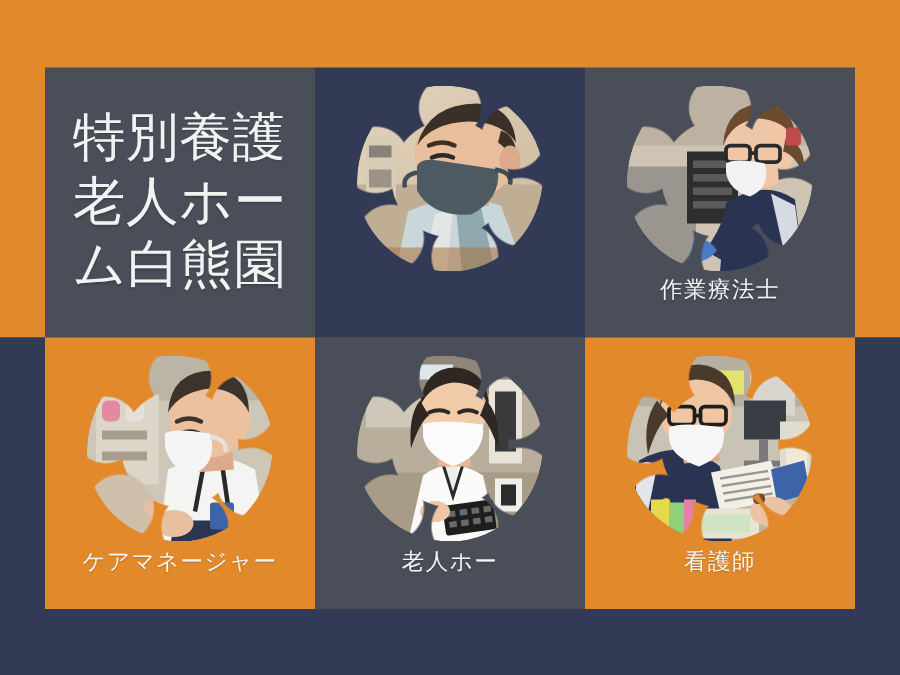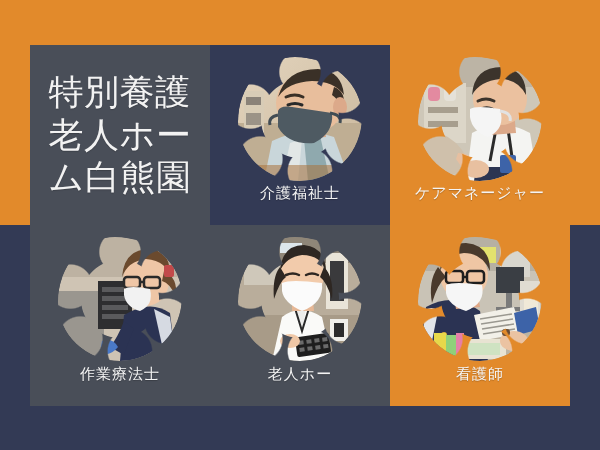--- a/index.html
+++ b/index.html
@@ -153,21 +153,57 @@
             <path d="M48 40 Q57 36 65 40" stroke="#3A3027" stroke-width="3" fill="none" stroke-linecap="round"></path>
             <path d="M50 48 Q57 45 64 48" stroke="#2A2A2A" stroke-width="3" fill="none" stroke-linecap="round"></path>
 
             <path d="M40 54 Q42 48 54 50 L94 56 Q96 76 76 86 Q50 88 40 70 Z" fill="#4E5A62"></path>
             <path d="M92 56 Q104 58 102 66" stroke="#414C54" stroke-width="3" fill="none"></path>
             <path d="M40 58 Q30 60 32 68" stroke="#414C54" stroke-width="3" fill="none"></path>
             <rect x="0" y="108" width="124" height="16" fill="#A9723C" opacity="0.55"></rect>
           </svg>
         </div>
       </div>
-      <div class="caption">介護福祉士</div>
+    </div>
+
+    <div class="cell gray">
+      <div class="photo-wrap">
+        <div class="blob">
+          <svg viewBox="0 0 124 124" xmlns="http://www.w3.org/2000/svg" aria-hidden="true">
+            <rect width="124" height="124" fill="#CFC4B4"></rect>
+            <rect x="0" y="0" width="124" height="40" fill="#BDB2A2"></rect>
+            <rect x="0" y="54" width="46" height="70" fill="#9A968F"></rect>
+
+            <rect x="40" y="44" width="34" height="48" fill="#2E2E30"></rect>
+            <rect x="44" y="50" width="26" height="5" fill="#5A5A5C"></rect>
+            <rect x="44" y="59" width="26" height="5" fill="#5A5A5C"></rect>
+            <rect x="44" y="68" width="26" height="5" fill="#5A5A5C"></rect>
+            <rect x="44" y="77" width="26" height="5" fill="#5A5A5C"></rect>
+
+            <path d="M62 124 L66 78 Q92 62 112 76 L118 124 Z" fill="#2B3353"></path>
+            <path d="M96 72 L112 80 L116 110 L104 108 Z" fill="#D6DAE2"></path>
+            <path d="M66 84 Q60 100 52 110 L66 118 Q72 100 76 92 Z" fill="#2B3353"></path>
+
+            <path d="M44 104 Q54 100 60 110 Q52 120 42 116 Z" fill="#4A79C8"></path>
+
+            <ellipse cx="88" cy="44" rx="23" ry="25" fill="#EFC6A6"></ellipse>
+
+            <path d="M64 40 Q66 12 92 12 Q114 14 112 42 Q110 24 88 22 Q70 24 64 40 Z" fill="#6B4A2E"></path>
+            <path d="M106 34 Q120 40 118 60 Q112 46 104 44 Z" fill="#6B4A2E"></path>
+
+            <rect x="66" y="40" width="16" height="11" rx="3" fill="none" stroke="#2A2A2A" stroke-width="2.5"></rect>
+            <rect x="86" y="40" width="16" height="11" rx="3" fill="none" stroke="#2A2A2A" stroke-width="2.5"></rect>
+            <line x1="82" y1="45" x2="86" y2="45" stroke="#2A2A2A" stroke-width="2.5"></line>
+
+            <path d="M66 52 Q72 48 92 52 Q96 68 82 74 Q68 70 66 58 Z" fill="#F2F2F2"></path>
+            <rect x="106" y="28" width="10" height="12" rx="2" fill="#C24A4A"></rect>
+          </svg>
+        </div>
+      </div>
+      <div class="caption">作業療法士</div>
     </div>
 
     <div class="cell orange">
       <div class="photo-wrap">
         <div class="blob">
           <svg viewBox="0 0 124 124" xmlns="http://www.w3.org/2000/svg" aria-hidden="true">
             <rect width="124" height="124" fill="#CEC7B8"></rect>
             <rect x="0" y="0" width="124" height="30" fill="#BCB4A5"></rect>
             <rect x="6" y="26" width="42" height="60" fill="#DCD6C8"></rect>
             <rect x="10" y="30" width="12" height="14" rx="4" fill="#E38AA0"></rect>
@@ -192,57 +228,20 @@
             <path d="M62 52 Q69 49 75 52" stroke="#2A2A2A" stroke-width="2.5" fill="none" stroke-linecap="round"></path>
 
             <path d="M52 52 Q58 48 82 52 Q88 72 70 80 Q54 74 52 60 Z" fill="#F5F5F5"></path>
             <path d="M82 54 Q94 56 92 64" stroke="#E2E2E2" stroke-width="3" fill="none"></path>
 
             <ellipse cx="58" cy="112" rx="13" ry="9" fill="#E8C0A0"></ellipse>
           </svg>
         </div>
       </div>
       <div class="caption">ケアマネージャー</div>
-    </div>
-
-    <div class="cell gray">
-      <div class="photo-wrap">
-        <div class="blob">
-          <svg viewBox="0 0 124 124" xmlns="http://www.w3.org/2000/svg" aria-hidden="true">
-            <rect width="124" height="124" fill="#CFC4B4"></rect>
-            <rect x="0" y="0" width="124" height="40" fill="#BDB2A2"></rect>
-            <rect x="0" y="54" width="46" height="70" fill="#9A968F"></rect>
-
-            <rect x="40" y="44" width="34" height="48" fill="#2E2E30"></rect>
-            <rect x="44" y="50" width="26" height="5" fill="#5A5A5C"></rect>
-            <rect x="44" y="59" width="26" height="5" fill="#5A5A5C"></rect>
-            <rect x="44" y="68" width="26" height="5" fill="#5A5A5C"></rect>
-            <rect x="44" y="77" width="26" height="5" fill="#5A5A5C"></rect>
-
-            <path d="M62 124 L66 78 Q92 62 112 76 L118 124 Z" fill="#2B3353"></path>
-            <path d="M96 72 L112 80 L116 110 L104 108 Z" fill="#D6DAE2"></path>
-            <path d="M66 84 Q60 100 52 110 L66 118 Q72 100 76 92 Z" fill="#2B3353"></path>
-
-            <path d="M44 104 Q54 100 60 110 Q52 120 42 116 Z" fill="#4A79C8"></path>
-
-            <ellipse cx="88" cy="44" rx="23" ry="25" fill="#EFC6A6"></ellipse>
-
-            <path d="M64 40 Q66 12 92 12 Q114 14 112 42 Q110 24 88 22 Q70 24 64 40 Z" fill="#6B4A2E"></path>
-            <path d="M106 34 Q120 40 118 60 Q112 46 104 44 Z" fill="#6B4A2E"></path>
-
-            <rect x="66" y="40" width="16" height="11" rx="3" fill="none" stroke="#2A2A2A" stroke-width="2.5"></rect>
-            <rect x="86" y="40" width="16" height="11" rx="3" fill="none" stroke="#2A2A2A" stroke-width="2.5"></rect>
-            <line x1="82" y1="45" x2="86" y2="45" stroke="#2A2A2A" stroke-width="2.5"></line>
-
-            <path d="M66 52 Q72 48 92 52 Q96 68 82 74 Q68 70 66 58 Z" fill="#F2F2F2"></path>
-            <rect x="106" y="28" width="10" height="12" rx="2" fill="#C24A4A"></rect>
-          </svg>
-        </div>
-      </div>
-      <div class="caption">作業療法士</div>
     </div>
 
     <div class="cell gray">
       <div class="photo-wrap">
         <div class="blob">
           <svg viewBox="0 0 124 124" xmlns="http://www.w3.org/2000/svg" aria-hidden="true">
             <rect width="124" height="124" fill="#B9AD9B"></rect>
             <rect x="0" y="0" width="124" height="26" fill="#8F8678"></rect>
             <rect x="4" y="14" width="34" height="12" fill="#45413C"></rect>
             <rect x="6" y="26" width="36" height="22" fill="#CFC8BA"></rect>

